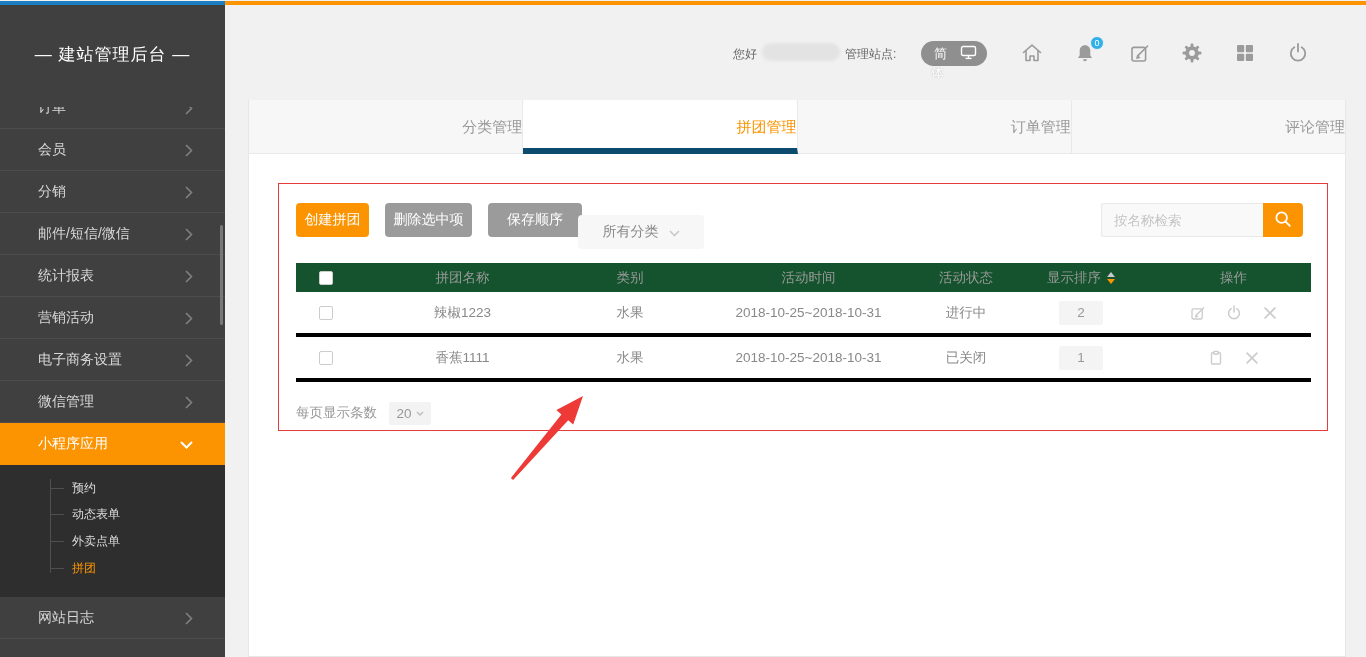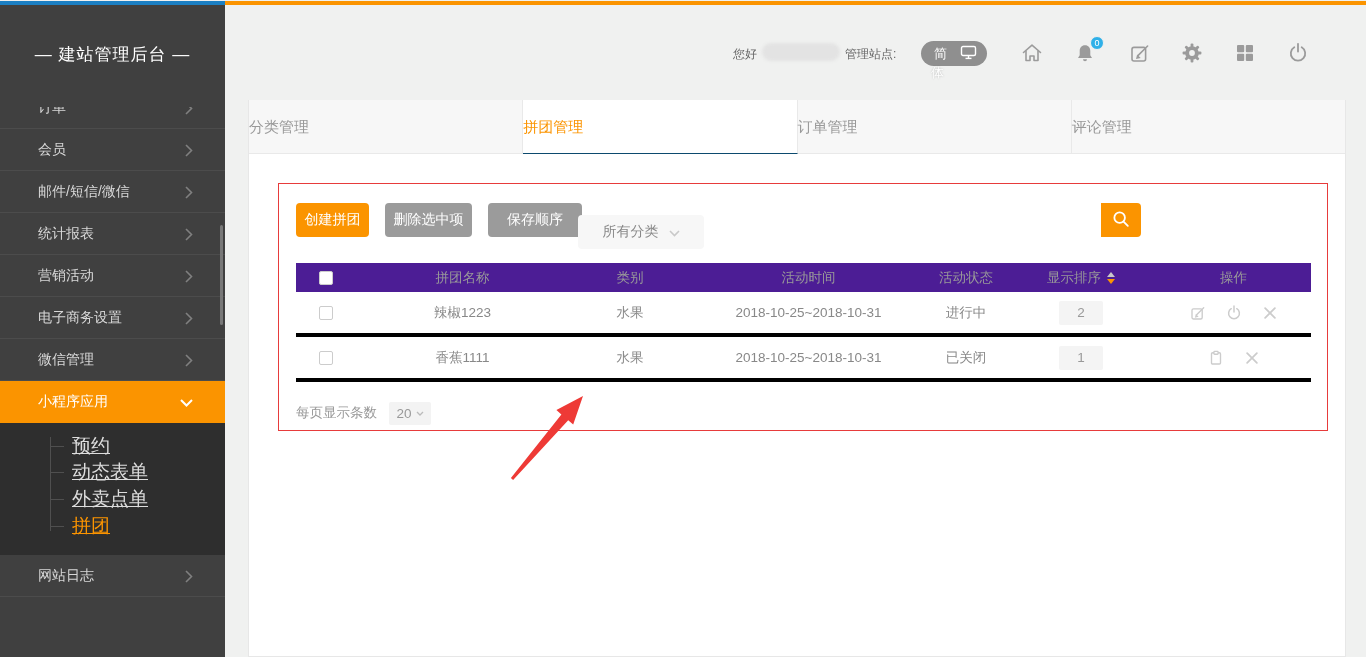--- a/index.html
+++ b/index.html
@@ -14,56 +14,56 @@
   
   .sidebar { position:absolute; left:0; top:5px; width:225px; height:652px; background:#404040; z-index:5;padding-left:11px; }
   .sb-title { position:absolute; top:38px; left:0; width:100%; text-align:center; color:#fff; font-size:17px; letter-spacing:1px; }
   .menu { position:absolute; top:82px; left:0; right:0; bottom:0; overflow:hidden; }
   .menu-item { position:relative; height:42px; line-height:41px; border-bottom:1px solid #4c4c4c; color:#d8d8d8; font-size:14px; padding-left:38px; cursor:pointer; }
   .menu-item.clipped { clip-path: inset(20px 0 0 0); }
   .menu-item .chev { position:absolute; right:32px; top:15px; }
   .menu-item.active { background:#fb9400; color:#fff; border-bottom:none; }
   .submenu { position:relative; background:#2e2e2e; height:132px; }
   .tree-v { position:absolute; left:50px; top:14px; width:1px; height:94px; background:#4f4f4f; }
-  .sub-item { position:absolute; left:72px; height:20px; line-height:20px; color:#ddd; font-size:19px; cursor:pointer;text-decoration:underline; }
+  .sub-item { position:absolute; left:72px; height:20px; line-height:20px; color:#ddd; font-size:12px; cursor:pointer; }
   .sub-item.active { color:#fb9400; }
   .tick { position:absolute; left:50px; width:14px; height:1px; background:#4f4f4f; }
   .sb-scroll { position:absolute; right:2px; top:220px; width:3px; height:100px; background:#787878; border-radius:2px; }
 
   
   .topbar-text { position:absolute; font-size:12px; color:#666; }
   .blur-blob { position:absolute; left:762px; top:43px; width:78px; height:18px; background:#e3e3e3; border-radius:9px; filter:blur(1.5px); }
   .lang-pill { position:absolute; left:921px; top:41px; width:66px; height:25px; background:#8f8f8f; border-radius:13px; color:#fff; font-size:13px; display:flex; align-items:center; padding:0 10px 0 13px; justify-content:space-between; cursor:pointer; }
   .lang-overflow { position:absolute; left:931px; top:64px; color:#fff; font-size:13px; text-shadow:0 0 2px rgba(0,0,0,.25); }
   .tb-icon { position:absolute; top:41px; width:24px; height:24px; color:#9b9b9b; cursor:pointer; }
   .tb-icon svg { width:24px; height:24px; display:block; }
   .badge { position:absolute; top:-5px; right:-7px; width:14px; height:14px; background:#2fb0e8; border:1px solid #f0f1f0; border-radius:50%; color:#fff; font-size:9px; line-height:12px; text-align:center; }
 
   
   .panel { position:absolute; left:248px; top:100px; width:1098px; height:557px; background:#fff; border:1px solid #e7e7e7; border-top:none; }
   .tabs { position:absolute; left:0; top:0; right:0; height:54px; display:flex; }
-  .tab { flex:1; text-align:left; line-height:54px; font-size:15px; color:#999; background:#f7f7f7; border-bottom:1px solid #e9e9e9; border-right:1px solid #e9e9e9; cursor:pointer; }
+  .tab { flex:1; text-align:right; line-height:54px; font-size:15px; color:#999; background:#f7f7f7; border-bottom:1px solid #e9e9e9; border-right:1px solid #e9e9e9; cursor:pointer; }
   .tab:last-child { border-right:none; }
-  .tab.active { background:#fff; color:#fb9400; border-bottom:1px solid #0c4a6e; }
+  .tab.active { background:#fff; color:#fb9400; border-bottom:6px solid #0c4a6e; }
 
   
   .redbox { position:absolute; left:29px; top:83px; width:1050px; height:248px; border:1px solid #e73b3b; }
   .btn { position:absolute; top:19px; height:34px; border:none; border-radius:4px; color:#fff; font-size:14px; font-family:inherit; cursor:pointer; }
   .btn-orange { background:#fb9400; }
   .btn-gray { background:#9b9b9b; }
   .select-box { position:absolute; top:19px; height:34px; background:#f7f7f7; border-radius:4px; color:#888; font-size:14px; display:flex; align-items:center; justify-content:center; gap:10px; cursor:pointer; }
   .search-wrap { position:absolute; left:822px; top:19px; width:202px; height:34px; display:flex; }
   .search-input { width:162px; height:34px; background:#f9f9f9; border:1px solid #e8e8e8; border-right:none; border-radius:3px 0 0 3px; padding:0 12px; font-size:13.5px; color:#666; font-family:inherit; outline:none; }
   .search-input::placeholder { color:#c3c3c3; }
   .search-btn { width:40px; height:34px; background:#fb9400; border:none; border-radius:0 4px 4px 0; cursor:pointer; display:flex; align-items:center; justify-content:center; }
 
   
   .tbl { position:absolute; left:17px; top:79px; width:1015px; font-size:13.5px; color:#888; }
   .trow { display:flex; align-items:center; }
-  .thead { height:29px; background:#4c1d95; color:#999; }
+  .thead { height:29px; background:#14532d; color:#999; }
   .tbody-row { height:45px; border-bottom:4px solid #000000; }
   .c0{width:60px;} .c1{width:213px;} .c2{width:122px;} .c3{width:235px;} .c4{width:80px;} .c5{width:150px;} .c6{width:155px;}
   .cell { text-align:center; display:flex; align-items:center; justify-content:center; gap:6px; }
   .checkbox { width:14px; height:14px; border:1px solid #ccc; border-radius:2px; background:#fff; display:inline-block; cursor:pointer; }
   .sort-icon { display:inline-flex; flex-direction:column; gap:2px; }
   .tri-up { width:0; height:0; border-left:4px solid transparent; border-right:4px solid transparent; border-bottom:5px solid #c9c9c9; }
   .tri-down { width:0; height:0; border-left:4px solid transparent; border-right:4px solid transparent; border-top:5px solid #fb9400; }
   .sort-val { width:44px; height:24px; background:#f4f4f4; border-radius:2px; color:#999; line-height:24px; text-align:center; cursor:text; }
   .act-icon { width:18px; height:18px; color:#ccc; cursor:pointer; margin:0 6px; }
   .act-icon svg { width:18px; height:18px; display:block; }
@@ -99,20 +99,28 @@
       </div>
       <div class="menu-item">
         <span>会员</span>
         <span class="chev">
             <svg class="chev-svg" width="8" height="13" viewBox="0 0 8 13">
               <polyline points="1,1 6.5,6.5 1,12" fill="none" stroke="#808080" stroke-width="1.6"></polyline>
             </svg>
           </span>
       </div>
       <div class="menu-item">
+        <span>分销</span>
+        <span class="chev">
+            <svg class="chev-svg" width="8" height="13" viewBox="0 0 8 13">
+              <polyline points="1,1 6.5,6.5 1,12" fill="none" stroke="#808080" stroke-width="1.6"></polyline>
+            </svg>
+          </span>
+      </div>
+      <div class="menu-item">
         <span>邮件/短信/微信</span>
         <span class="chev">
             <svg class="chev-svg" width="8" height="13" viewBox="0 0 8 13">
               <polyline points="1,1 6.5,6.5 1,12" fill="none" stroke="#808080" stroke-width="1.6"></polyline>
             </svg>
           </span>
       </div>
       <div class="menu-item">
         <span>统计报表</span>
         <span class="chev">
@@ -255,20 +263,21 @@
       <button class="btn btn-orange" style="left:17px; width:73px;">创建拼团</button>
       <button class="btn btn-gray" style="left:106px; width:87px;">删除选中项</button>
       <button class="btn btn-gray" style="left:209px; width:94px;">保存顺序</button>
       <div class="select-box" style="left:299px; width:126px;margin-top:12px;">
         <span>所有分类</span>
         <span><svg width="11" height="7" viewBox="0 0 11 7">
               <polyline points="1,1 5.5,5.5 10,1" fill="none" stroke="#c9c9c9" stroke-width="1.6"></polyline>
             </svg></span>
       </div>
       <div class="search-wrap">
+        <input class="search-input" type="text" placeholder="按名称检索" style="">
         <button class="search-btn">
           <span><svg width="20" height="20" viewBox="0 0 22 22" fill="none" stroke="#fff" stroke-width="2" stroke-linecap="round">
                 <circle cx="9.5" cy="9.5" r="5.8"></circle>
                 <line x1="13.8" y1="13.8" x2="18.5" y2="18.5"></line>
               </svg></span>
         </button>
       </div>
 
       <div class="tbl">
         <div class="trow thead">

